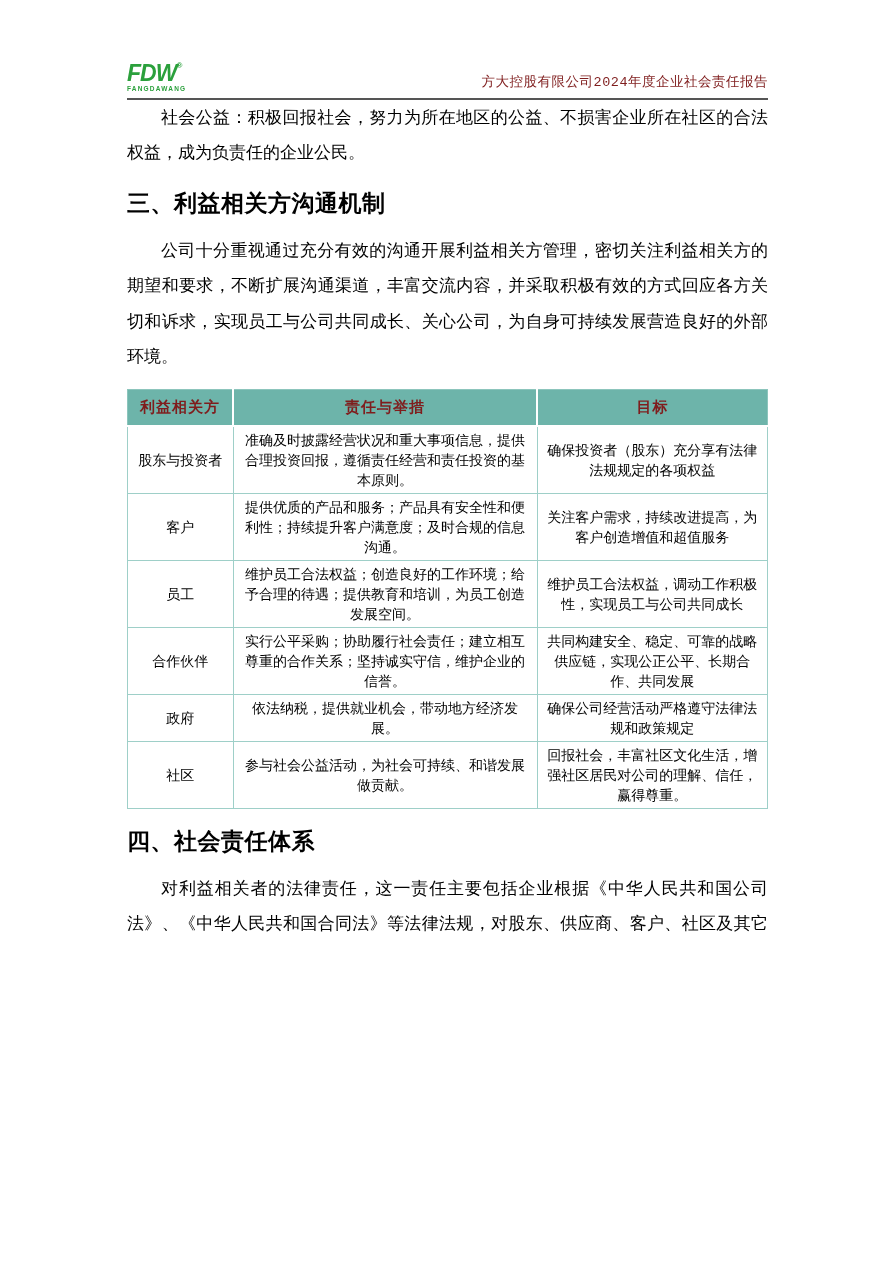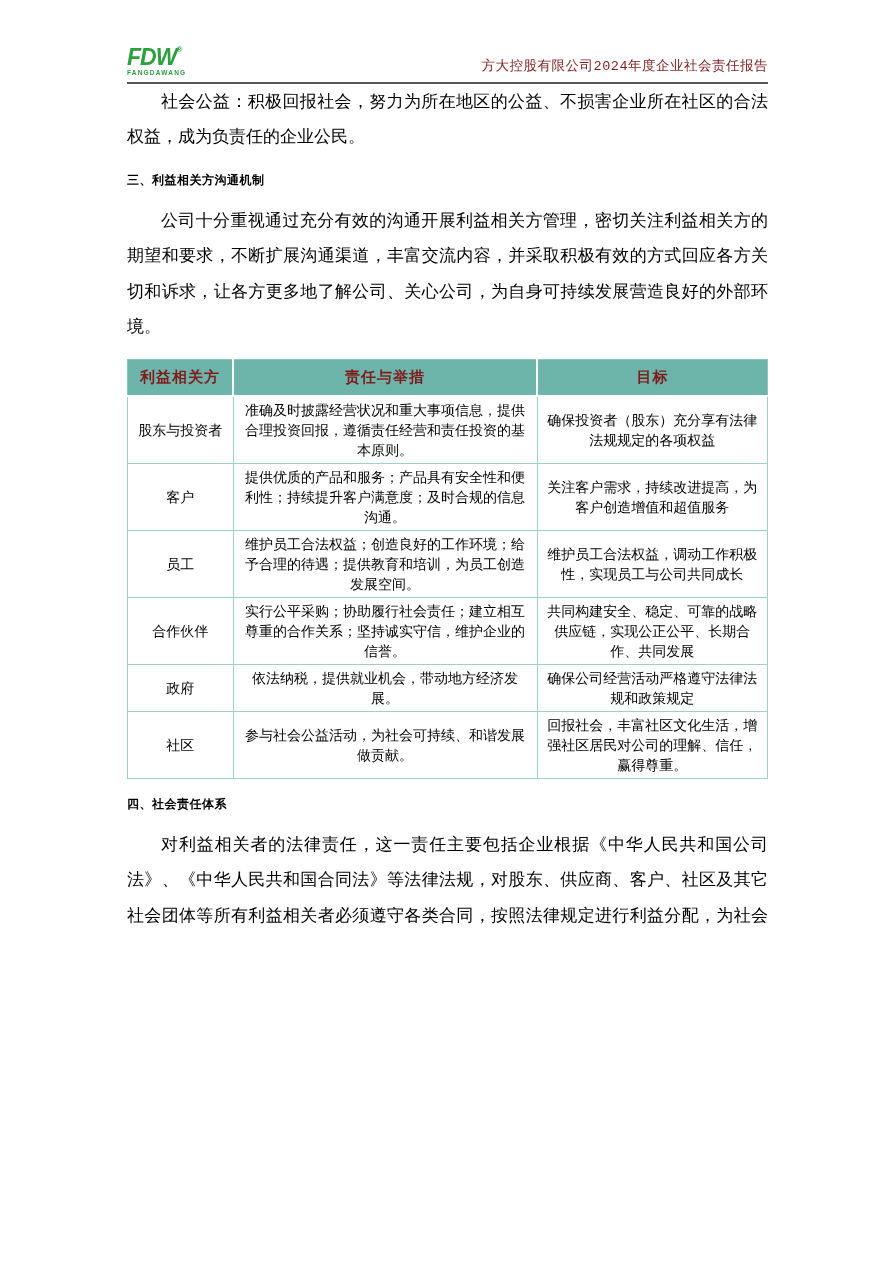--- a/index.html
+++ b/index.html
@@ -1,21 +1,21 @@
 <!DOCTYPE html>
 <html><head>
 <meta charset="utf-8">
 <style>
   * { margin: 0; padding: 0; box-sizing: border-box; }
   html, body { background: #ffffff; }
   .page {
     position: relative;
     width: 893px;
     height: 934px;
-    margin: 0 auto;
+    margin: 16px auto;
     background: #ffffff;
     overflow: hidden;
     font-family: "Liberation Serif", "DejaVu Serif", serif;
     color: #000000;
   }
   .content {
     position: absolute;
     left: 127px;
     width: 641px;
     top: 0;
@@ -64,21 +64,21 @@
 
   
   .para {
     font-size: 17px;
     line-height: 35.5px;
     text-align: justify;
     text-indent: 2em;
   }
   .para-first { margin-top: 23px; }
   .sec-heading {
-    font-size: 12px;
+    font-size: 23px;
     font-weight: bold;
     font-family: Liberation Sans, sans-serif;
     margin-top: 17px;
     margin-bottom: 3px;
     letter-spacing: 0.5px;
   }
   .sec-para { margin-top: 14px; margin-bottom: 8px; }
 
   
   table.stakeholder-table {
@@ -138,21 +138,21 @@
       <div class="logo">
         <div class="logo-main"><span>FDW</span><span class="logo-reg">®</span></div>
         <div class="logo-sub">FANGDAWANG</div>
       </div>
       <div class="header-title">方大控股有限公司2024年度企业社会责任报告</div>
     </div>
 
     <p class="para">社会公益：积极回报社会，努力为所在地区的公益、不损害企业所在社区的合法权益，成为负责任的企业公民。</p>
 
     <h2 class="sec-heading">三、利益相关方沟通机制</h2>
-    <p class="para sec-para">公司十分重视通过充分有效的沟通开展利益相关方管理，密切关注利益相关方的期望和要求，不断扩展沟通渠道，丰富交流内容，并采取积极有效的方式回应各方关切和诉求，让各方更多地了解公司、关心公司，为自身可持续发展营造良好的外部环境。</p>
+    <p class="para sec-para">公司十分重视通过充分有效的沟通开展利益相关方管理，密切关注利益相关方的期望和要求，不断扩展沟通渠道，丰富交流内容，并采取积极有效的方式回应各方关切和诉求，实现员工与公司共同成长、关心公司，为自身可持续发展营造良好的外部环境。</p>
 
     <table class="stakeholder-table">
       <colgroup>
         <col class="col-stakeholder">
         <col class="col-duty">
         <col class="col-goal">
       </colgroup>
       <thead>
         <tr>
           <th>利益相关方</th>

